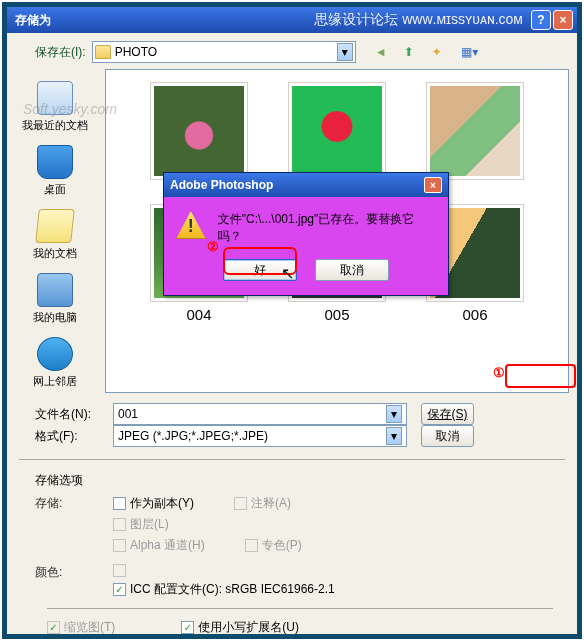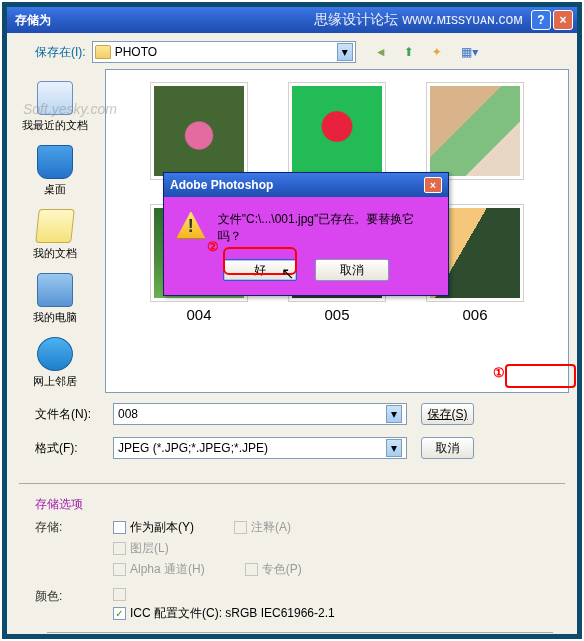--- a/index.html
+++ b/index.html
@@ -6,21 +6,21 @@
 body { background: #fff; width: 584px; height: 641px; overflow: hidden; position: relative; }
 
 .window { width: 580px; height: 637px; border: 5px solid #0c4a6e; position: absolute; top: 2px; left: 2px; background: #F3F0E7; }
 .titlebar { height: 26px; background: linear-gradient(to bottom, #3B78E7 0%, #2B5EC9 50%, #1E4DAF 100%); color: #fff; display: flex; align-items: center; padding: 0 4px; }
 .titlebar .title { flex: 1; font-weight: bold; padding-left: 4px; }
 .titlebar .brand { font-size: 14px; opacity: 0.9; margin-right: 6px; }
 .win-btn { width: 20px; height: 20px; margin-left: 2px; border: 1px solid #fff; border-radius: 3px; display: flex; align-items: center; justify-content: center; font-weight: bold; background: #3B78E7; }
 .win-btn.close { background: #E06A4B; }
 
 .toolbar-row { display: flex; align-items: center; padding: 8px 10px 6px 28px; gap: 6px; }
-.label { color: #0369a1; }
+.label { color: #14532d; }
 .combo { flex: 0 0 264px; height: 22px; border: 1px solid #7F9DB9; background: #fff; display: flex; align-items: center; padding: 0 2px; }
 .combo .folder-ico { width: 16px; height: 14px; background: linear-gradient(#FCE79A, #F3CE63); border: 1px solid #C9A949; border-radius: 2px 2px 0 0; margin-right: 4px; }
 .combo .txt { flex: 1; }
 .combo .arrow { width: 16px; height: 18px; background: linear-gradient(#CBE3FB,#A7CDF3); border: 1px solid #7F9DB9; display: flex; align-items: center; justify-content: center; }
 .tb-btn { width: 22px; height: 22px; display: flex; align-items: center; justify-content: center; border-radius: 3px; }
 .tb-btn.drop { width: 32px; }
 .tb-sep { width: 2px; }
 
 .body-area { display: flex; padding: 0 8px; }
 .places { width: 90px; display: flex; flex-direction: column; align-items: flex-start; gap: 4px; padding-top: 8px; }
@@ -42,32 +42,32 @@
 .thumb.flower2 .pic { background: radial-gradient(circle at 50% 45%, #E8223D 0 22%, #2B5 24% 100%); }
 .thumb.person1 .pic { background: linear-gradient(135deg, #D9B48A 0 40%, #7FBF7F 40% 70%, #E7D7C3 70% 100%); }
 .thumb.leaves .pic { background: linear-gradient(#2E6B2E, #4D8C3C 60%, #6BAF53); }
 .thumb.car .pic { background: linear-gradient(#D9D9D9 0 30%, #B11 30% 60%, #333 60% 100%); }
 .thumb.person2 .pic { background: linear-gradient(120deg, #F4C77A 0 40%, #2E4D2E 40% 100%); }
 .thumb .cap { margin-top: 4px; font-size: 15px; }
 
 .watermark { position: absolute; top: 94px; left: 16px; color: rgba(120,120,120,0.4); font-size: 14px; font-style: italic; pointer-events: none; }
 
 .fields { padding: 10px 10px 6px 28px; }
-.field-row { display: flex; align-items: center; margin-bottom: 12px; }
+.field-row { display: flex; align-items: center; margin-bottom: 0; }
 .field-row .flabel { width: 78px; }
 .field-row .finput { flex: 0 0 294px; height: 22px; border: 1px solid #7F9DB9; background: #fff; display: flex; align-items: center; padding: 0 4px; }
 .field-row .finput .txt { flex: 1; }
 .field-row .finput .arrow { width: 16px; height: 18px; background: linear-gradient(#CBE3FB,#A7CDF3); border: 1px solid #7F9DB9; display: flex; align-items: center; justify-content: center; }
 .action-btn { width: 53px; height: 22px; border: 1px solid #7F9DB9; background: linear-gradient(#fff,#E8E5DC); margin-left: 14px; display: flex; align-items: center; justify-content: center; border-radius: 3px; }
 
 .divider { height: 1px; background: #A8A7A0; margin: 6px 12px; }
 
 .options { padding: 6px 12px 8px 28px; }
 .opt-section { display: flex; margin-bottom: 6px; }
-.opt-label { width: 78px; color: #a21caf; }
+.opt-label { width: 78px; color: #000000; }
 .opt-label.plain { color: #333; }
 .opt-body { flex: 1; }
 .check-row { display: flex; align-items: center; gap: 40px; margin-bottom: 4px; }
 .check { display: flex; align-items: center; gap: 4px; }
 .check.disabled { color: #9B9B9B; }
 .check.enabled { color: #000; }
 .cbox { width: 13px; height: 13px; border: 1px solid #7F9DB9; background: #fff; display: flex; align-items: center; justify-content: center; font-size: 10px; color: #21A121; }
 .check.disabled .cbox { border-color: #C4C4C4; background: #F3F0E7; }
 .underline { text-decoration: underline; }
 
@@ -178,21 +178,21 @@
             <div class="cap">006</div>
           </div>
       </div>
     </div>
   </div>
 
   <div class="fields">
     <div class="field-row">
       <span class="flabel">文件名(N):</span>
       <div class="finput">
-        <span class="txt">008</span>
+        <span class="txt">001</span>
         <div class="arrow">▾</div>
       </div>
       <div class="action-btn">
           <span class="underline">保存(S)</span>
         </div>
     </div>
     <div class="field-row">
       <span class="flabel">格式(F):</span>
       <div class="finput">
         <span class="txt">JPEG (*.JPG;*.JPEG;*.JPE)</span>

